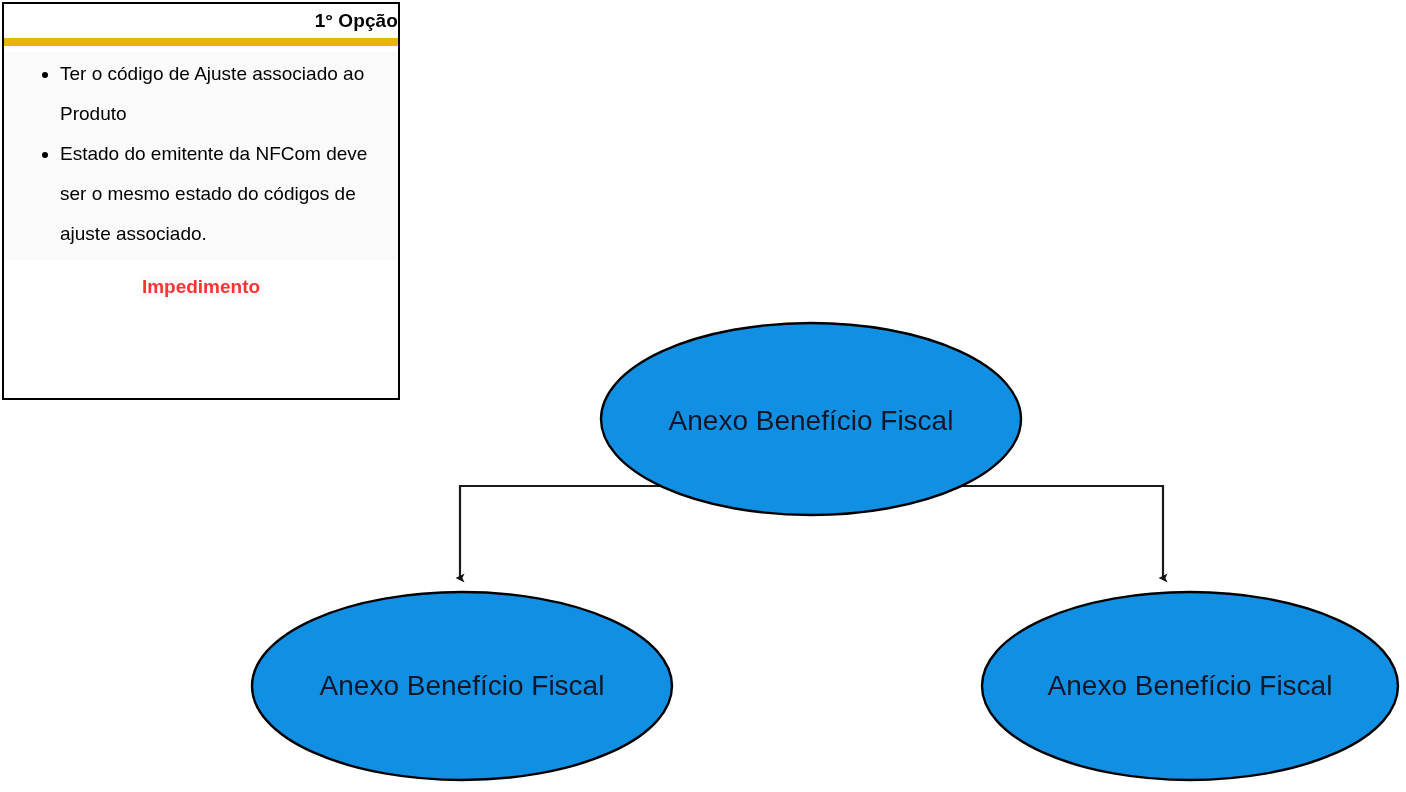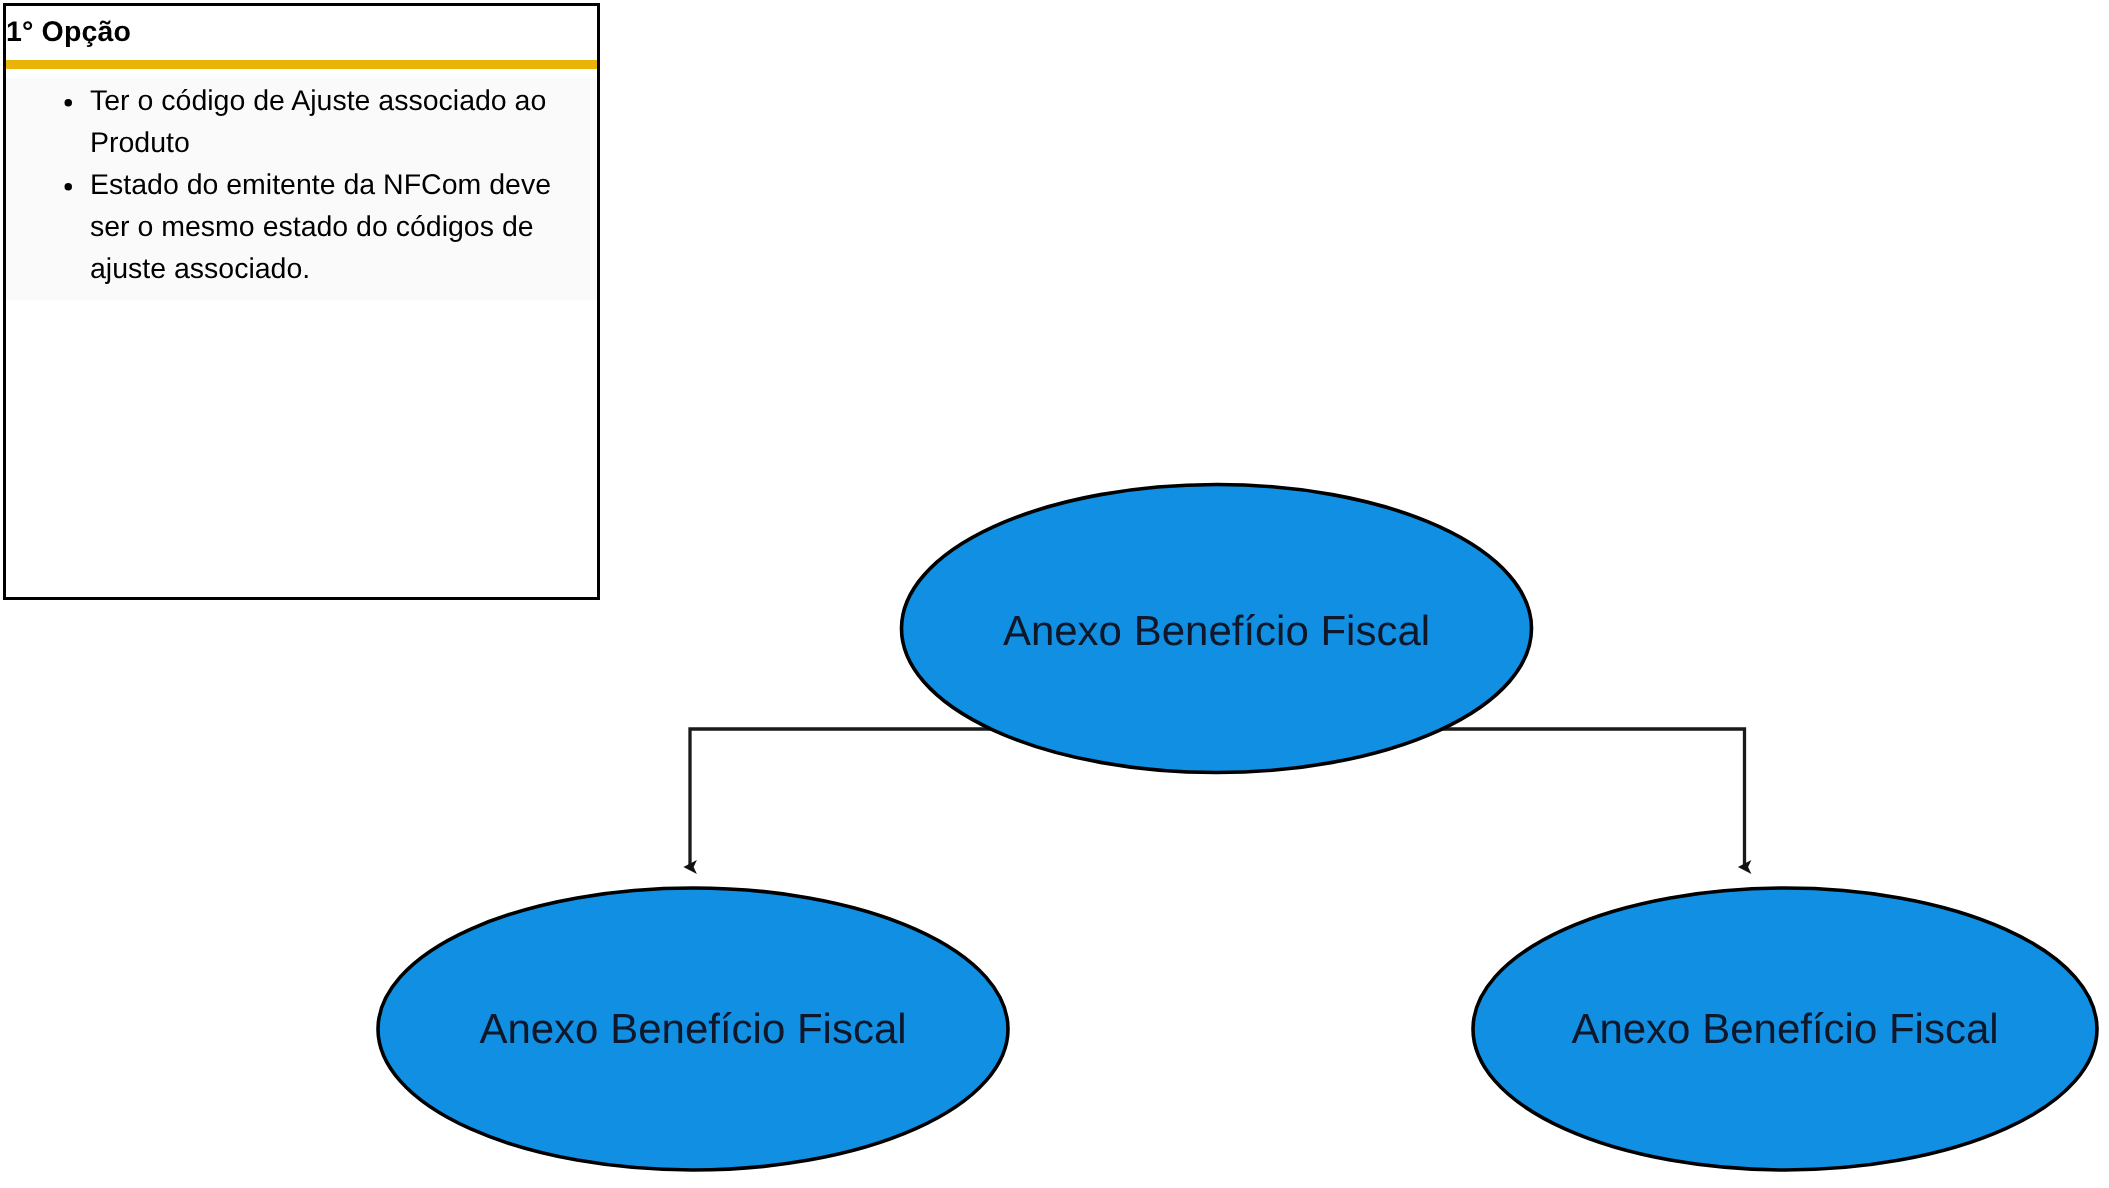--- a/index.html
+++ b/index.html
@@ -25,24 +25,24 @@
     height: 398px;
     box-sizing: border-box;
     border: 2px solid #000000;
     background: #ffffff;
     display: flex;
     flex-direction: column;
   }
   .table-header {
     height: 42px;
     box-sizing: border-box;
-    border-bottom: 6px solid #eab308;
+    border-bottom: 8px solid #eab308;
     display: flex;
     align-items: center;
-    justify-content: flex-start;
+    justify-content: flex-end;
     background: #ffffff;
   }
   .table-header-title {
     font-size: 19px;
     font-weight: bold;
     color: #000000;
     letter-spacing: 0.1px;
   }
   .table-body {
     flex: 1;
@@ -54,21 +54,21 @@
     background: #fafafa;
     padding: 2px 0 6px 0;
   }
   .bullet-list {
     margin: 0;
     padding: 0 10px 0 56px;
     list-style: disc;
   }
   .bullet-list li {
     font-size: 19px;
-    line-height: 28px;
+    line-height: 40px;
     color: #000000;
     margin: 0;
     padding: 0;
   }
   .impediment-block {
     background: #ffffff;
     padding: 16px 0 14px 0;
     text-align: center;
   }
   .impediment-title {
@@ -113,20 +113,23 @@
   </div>
   <div class="table-body">
 
     <div class="req-block">
       <ul class="bullet-list">
         <li>Ter o código de Ajuste associado ao Produto</li>
         <li>Estado do emitente da NFCom deve ser o mesmo estado do códigos de ajuste associado.</li>
       </ul>
     </div>
 
+    <div class="impediment-block">
+      <span class="impediment-title">Impedimento</span>
+    </div>
 
 
   </div>
 </div>
 
 <svg class="flow-canvas" viewBox="0 0 1406 792">
   <defs>
     <marker id="arrowhead" markerWidth="10" markerHeight="10" refX="5.2" refY="5" orient="auto" markerUnits="userSpaceOnUse">
       <path d="M 0.6 0.4 L 5.2 9.4 L 9.8 0.4 L 5.2 2.6 Z" fill="#111111"></path>
     </marker>

